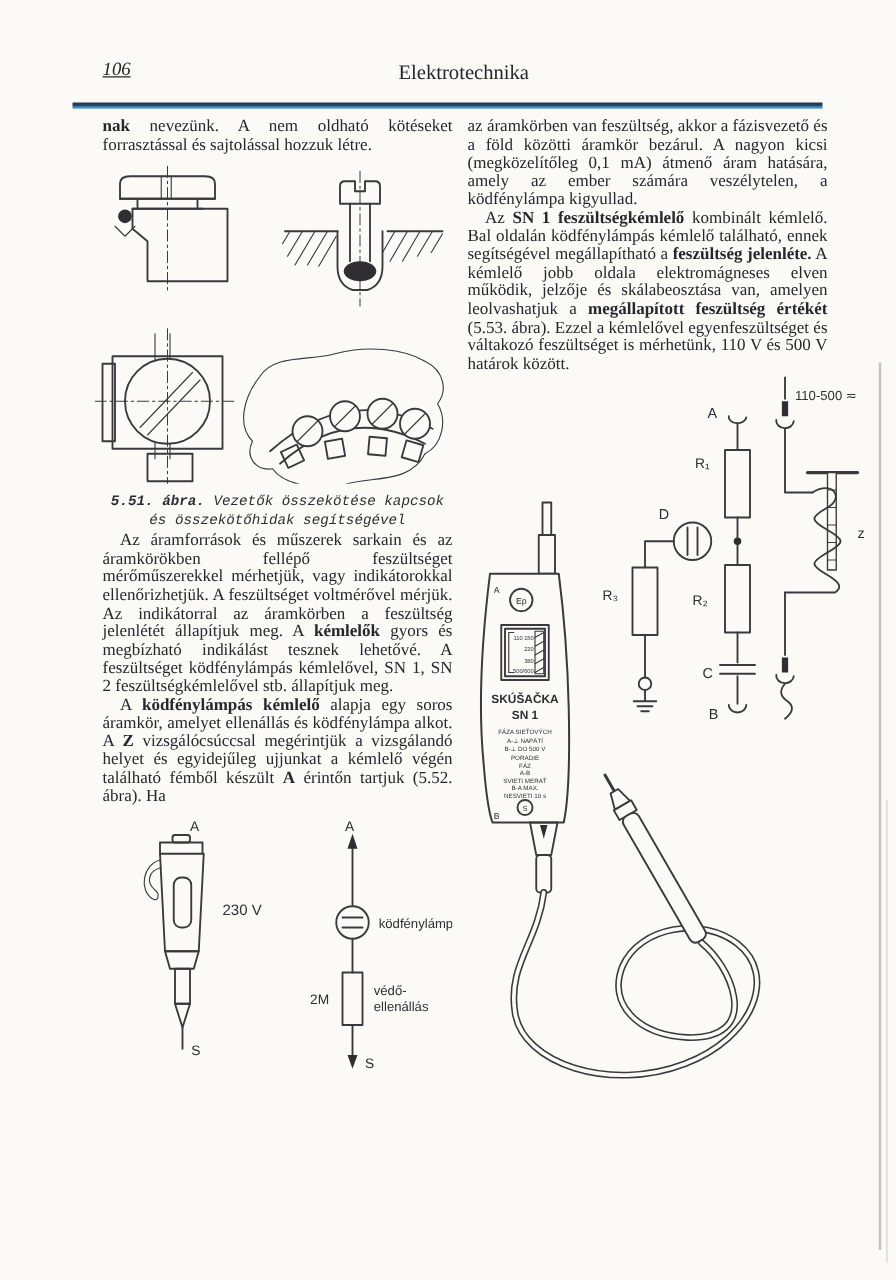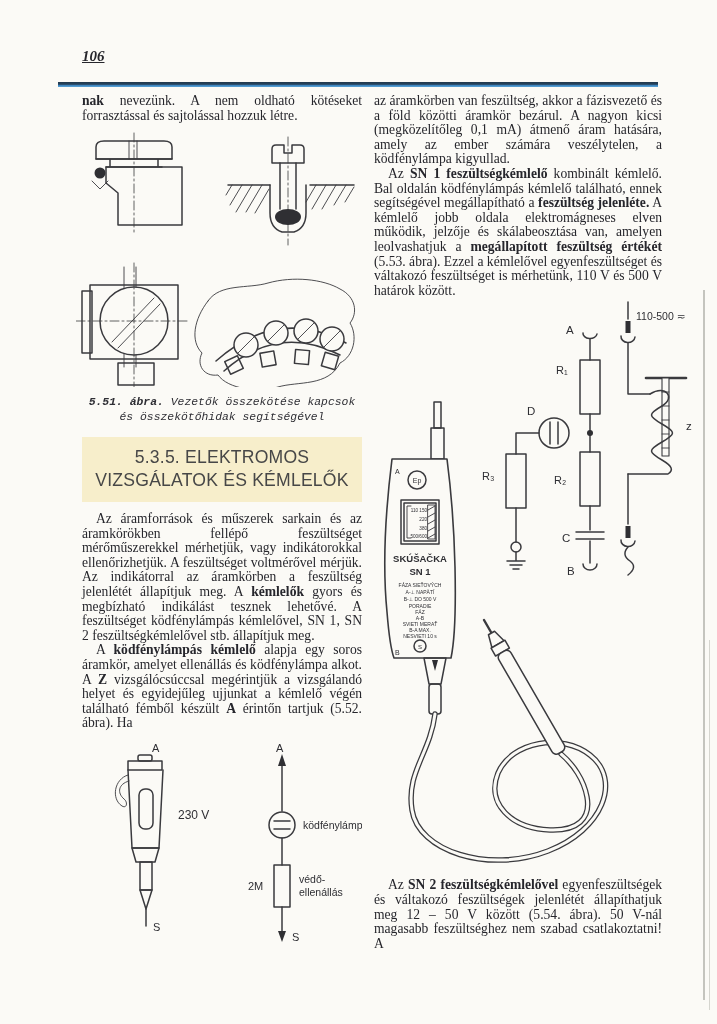--- a/index.html
+++ b/index.html
@@ -1,18 +1,18 @@
 <!DOCTYPE html>
 <html><head>
 <meta charset="utf-8">
 <style>
   html,body{margin:0;padding:0;}
   .page{position:relative;width:717px;height:1024px;background:#fbfaf6;overflow:hidden;
         font-family:"Liberation Serif", serif;color:#26262c;}
-  .pgnum{position:absolute;left:82px;top:48px;font-size:15px;font-weight:bold;font-style:italic;
+  .pgnum{position:absolute;left:82px;top:48px;font-size:15px;font-weight:normal;font-style:italic;
          text-decoration:underline;}
   .htitle{position:absolute;left:82px;right:57px;top:48px;text-align:center;font-size:16.5px;}
   .hrule{position:absolute;left:58px;top:82px;width:600px;height:4.5px;
          background:linear-gradient(to bottom,#21384e 0%,#25425c 45%,#3f86c0 70%,#5ea6d8 100%);}
   .col{position:absolute;top:94px;font-size:13.6px;line-height:14.6px;text-align:justify;}
   .col-left{left:82px;width:280px;}
   .col-right{left:374px;width:288px;}
   p{margin:0;}
   .ind{text-indent:14px;}
   .b{font-weight:bold;}
@@ -31,20 +31,21 @@
   .dark{fill:#2f2f33;stroke:none;}
   .paper{fill:#fbfaf6;}
   .scan-edge{position:absolute;left:703px;top:290px;width:1.5px;height:710px;background:#97978f;opacity:.55;}
   .scan-edge2{position:absolute;left:709px;top:640px;width:1px;height:370px;background:#b0b0a8;opacity:.5;}
 </style>
 </head>
 <body>
 
 <div class="page">
   <div class="pgnum">106</div>
+  <div class="htitle">Elektrotechnika</div>
   <div class="hrule"></div>
   <div class="scan-edge"></div>
   <div class="scan-edge2"></div>
 
   <div class="col col-left">
     <p><span class="b">nak</span><span> nevezünk. A nem oldható kötéseket forrasztással és sajtolással hozzuk létre.</span></p>
 
     <figure style="margin:6px 0 8px -6px;">
       <svg width="286" height="258" viewBox="0 0 286 258">
 
@@ -101,21 +102,20 @@
           <path class="thin" d="M162,224 L178,208 M192,212 L208,196 M222,210 L238,194 M248,218 L264,202"></path>
         </g>
       </svg>
     </figure>
 
     <div class="caption">
       <span class="ch">5.51. ábra.</span>
       <span>Vezetők összekötése kapcsok és összekötőhidak segítségével</span>
     </div>
 
-    <div class="headingbox">5.3.5. ELEKTROMOS VIZSGÁLATOK ÉS KÉMLELŐK</div>
 
     <p class="ind"><span>Az áramforrások és műszerek sarkain és az áramkörökben fellépő feszültséget mérőműszerekkel mérhetjük, vagy indikátorokkal ellenőrizhetjük. A feszültséget voltmérővel mérjük. Az indikátorral az áramkörben a feszültség jelenlétét állapítjuk meg. A </span><span class="b">kémlelők</span><span> gyors és megbízható indikálást tesznek lehetővé. A feszültséget ködfénylámpás kémlelővel, SN 1, SN 2 feszültségkémlelővel stb. állapítjuk meg.</span></p>
     <p class="ind"><span>A </span><span class="b">ködfénylámpás kémlelő</span><span> alapja egy soros áramkör, amelyet ellenállás és ködfénylámpa alkot. A </span><span class="b">Z</span><span> vizsgálócsúccsal megérintjük a vizsgálandó helyet és egyidejűleg ujjunkat a kémlelő végén található fémből készült </span><span class="b">A</span><span> érintőn tartjuk (5.52. ábra). Ha</span></p>
 
     <figure style="margin:8px 0 4px 0;">
       <svg width="280" height="208" viewBox="0 0 280 208">
 
         <g class="sketch">
           <rect x="56" y="16" width="14" height="6" rx="2"></rect>
           <path d="M46,22 H80 V31 H46 Z"></path>
@@ -241,15 +241,14 @@
         <g class="sketch" transform="translate(114,318) rotate(60)">
           <path d="M0,0 H15" stroke-width="2.4"></path>
           <path class="paper" style="stroke:#3a3a3e" d="M15,-3.5 L28,-7 L28,7 L15,3.5 Z"></path>
           <rect class="paper" style="stroke:#3a3a3e" x="28" y="-8" width="9" height="16"></rect>
           <rect class="paper" style="stroke:#3a3a3e" x="37" y="-7" width="116" height="14" rx="5"></rect>
         </g>
       </svg>
     </figure>
 
 
-    <p class="ind" style="margin-top:6px;"><span>Az </span><span class="b">SN 2 feszültségkémlelővel</span><span> egyenfeszültségek és váltakozó feszültségek jelenlétét állapíthatjuk meg 12 – 50 V között (5.54. ábra). 50 V-nál magasabb feszültséghez nem szabad csatlakoztatni! A</span></p>
   </div>
 </div>
 
 </body></html>

